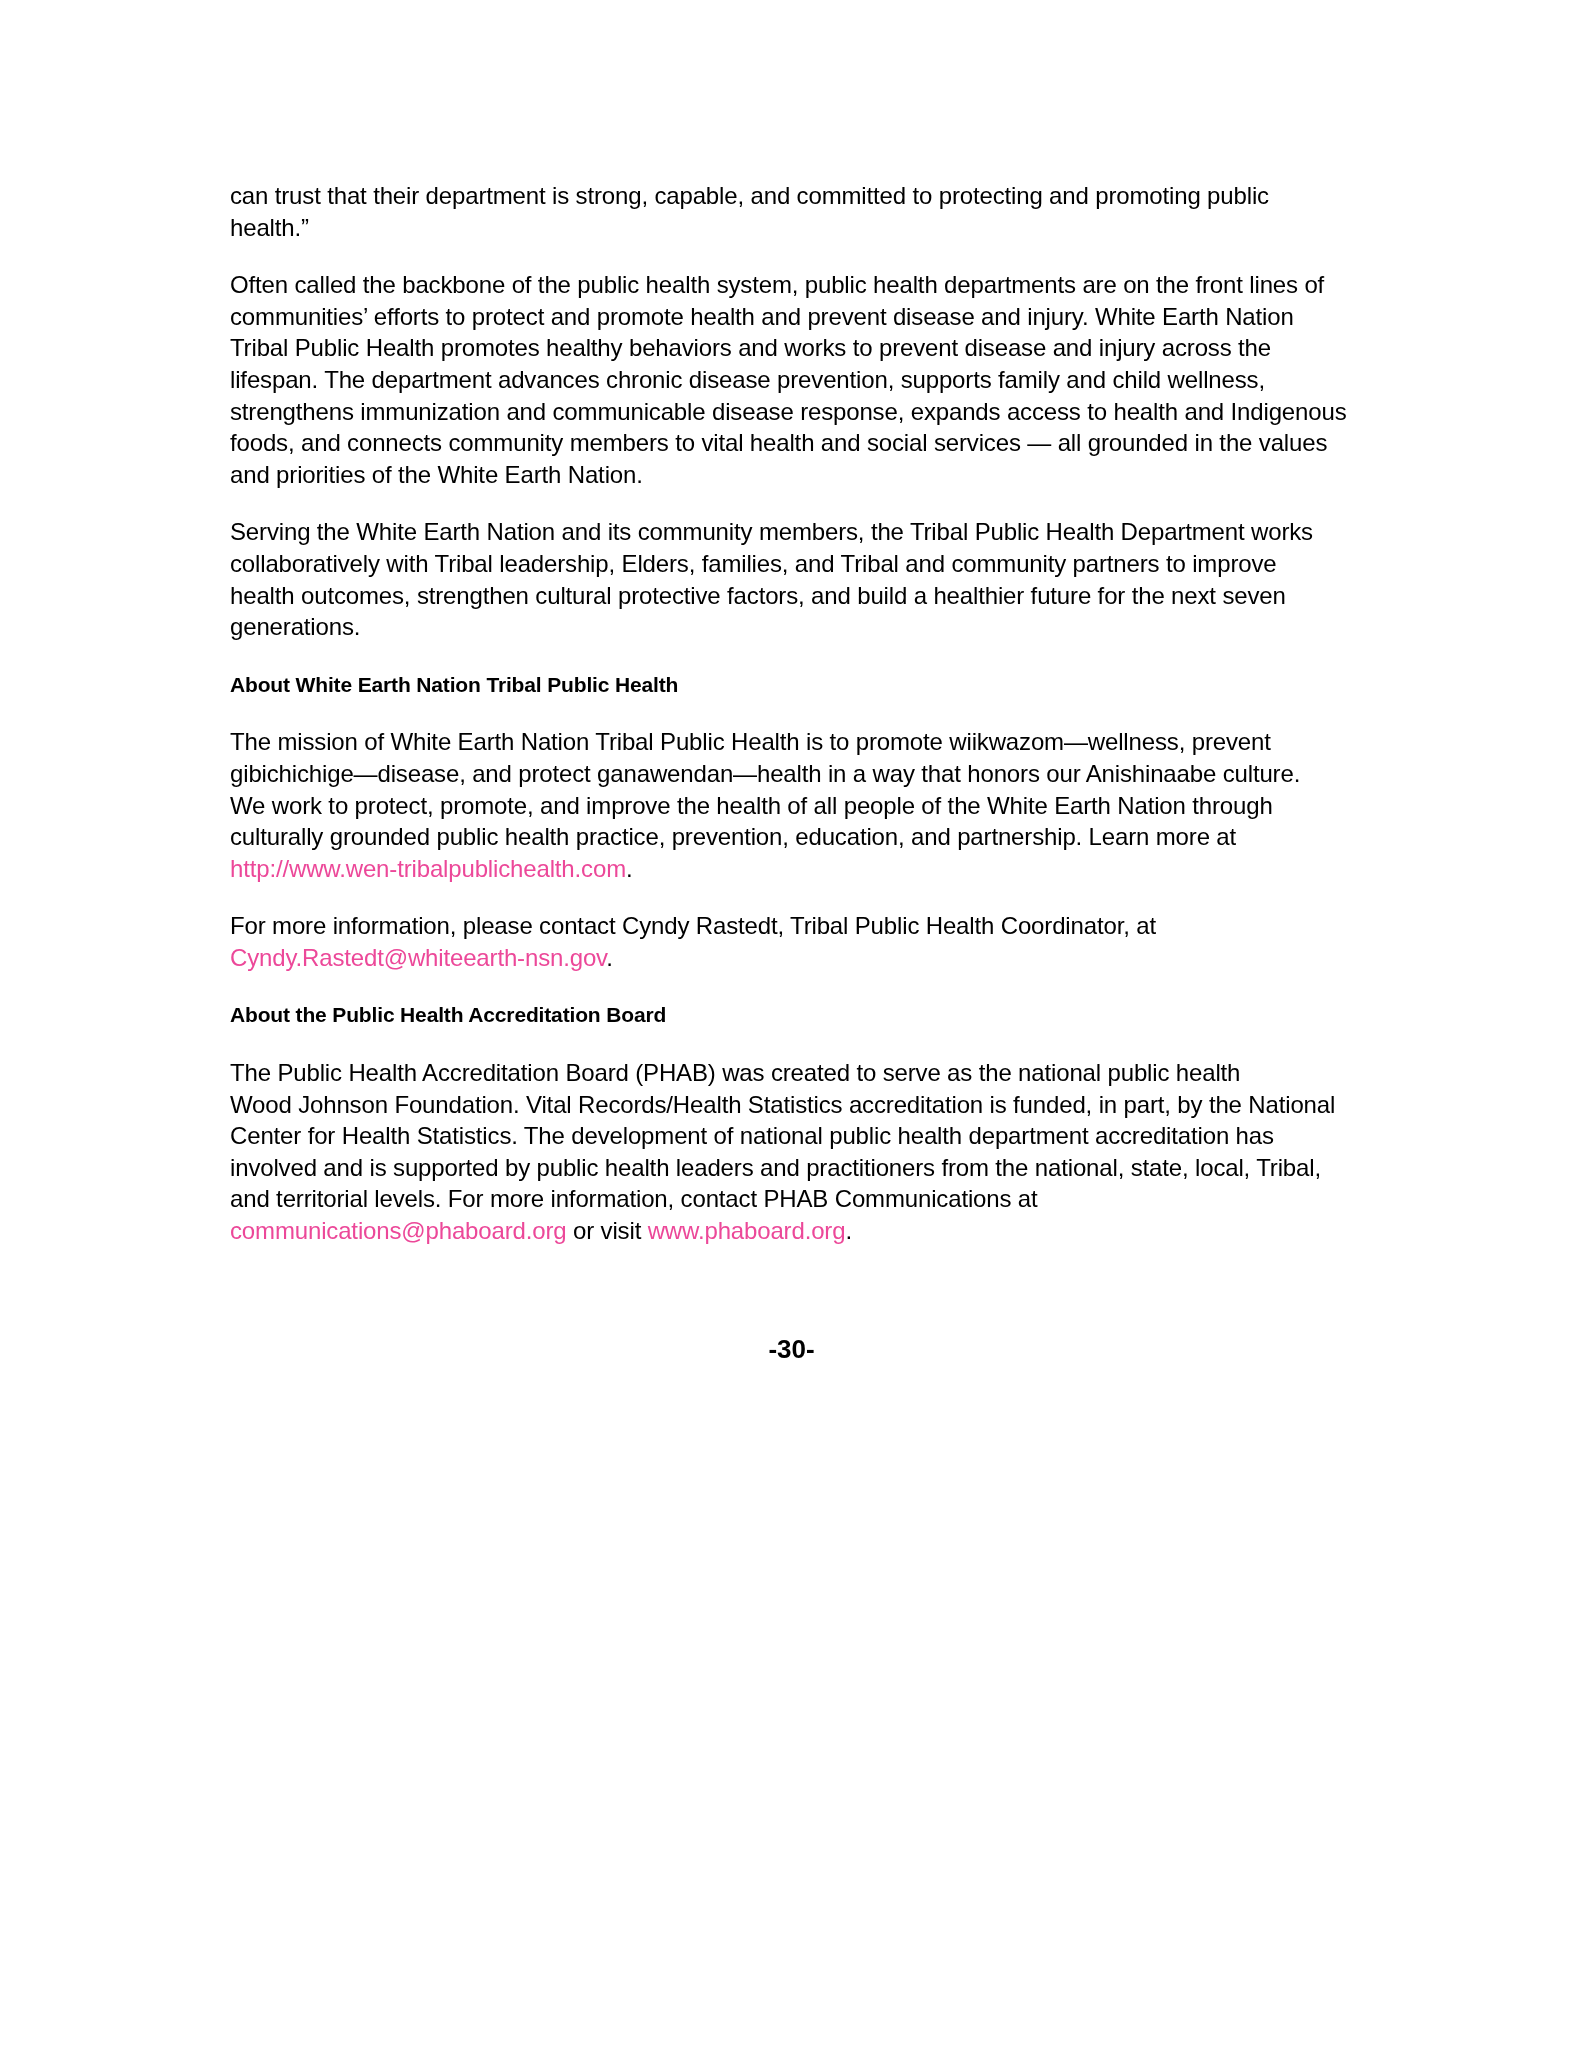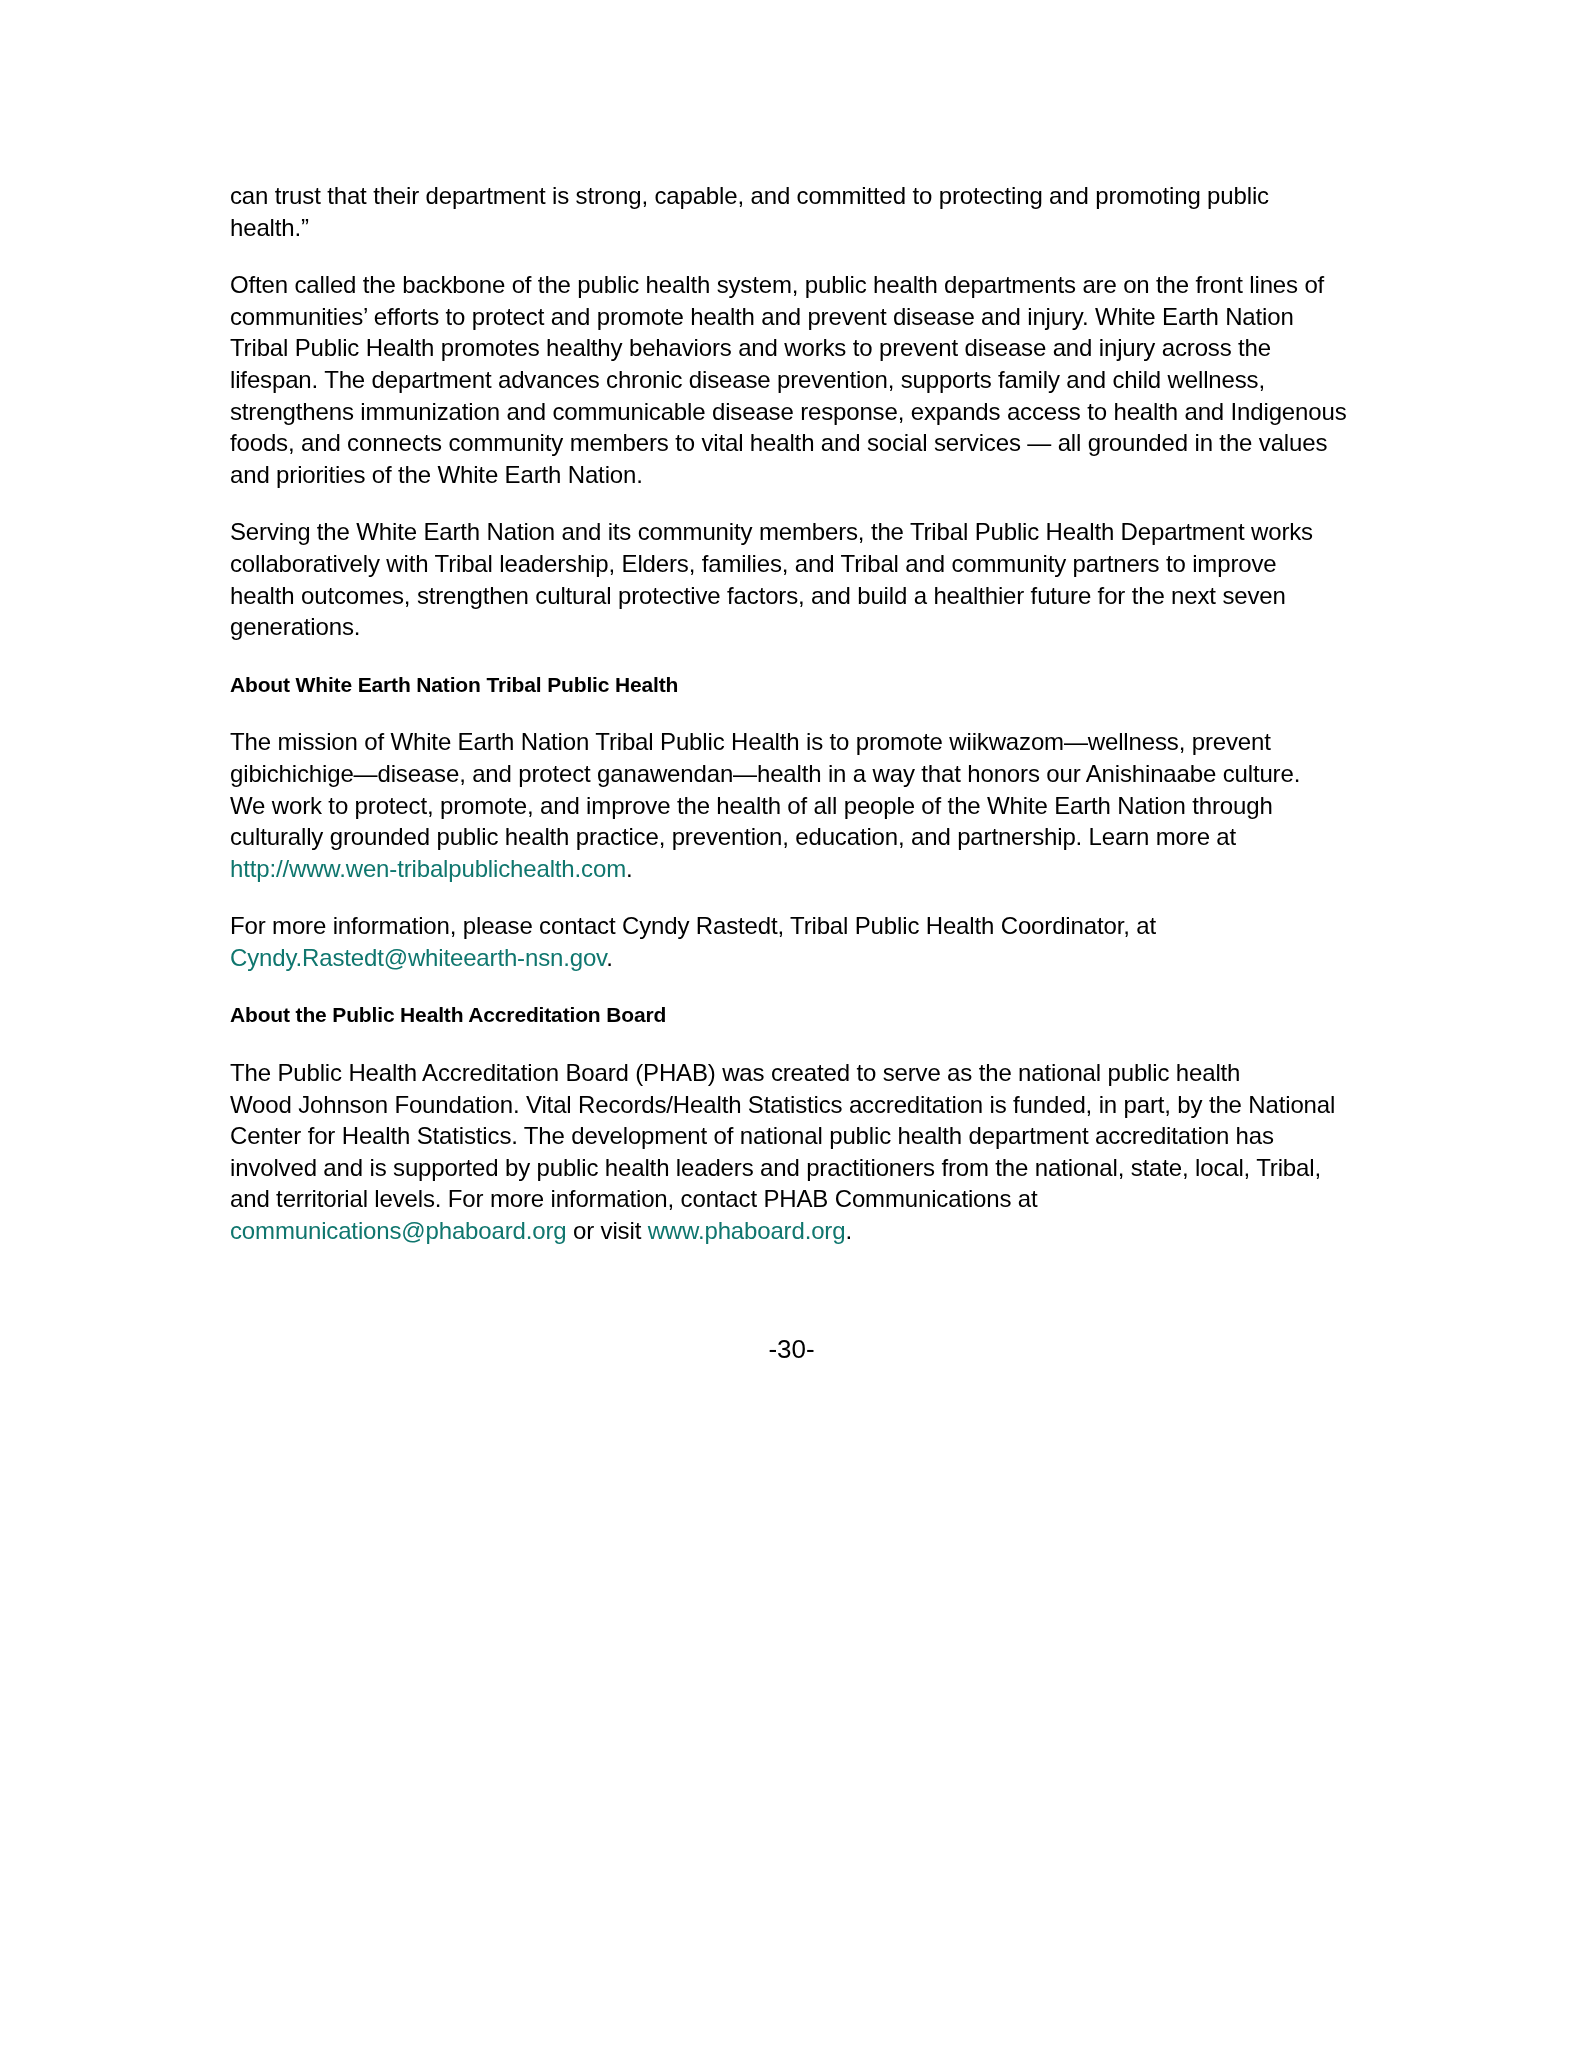--- a/index.html
+++ b/index.html
@@ -33,33 +33,33 @@
     }
     .heading {
       display: block;
       font-size: 21px;
       line-height: 31.6px;
       font-weight: bold;
       margin: 0 0 26px 0;
       letter-spacing: -0.15px;
     }
     .link {
-      color: #0f766e;
+      color: #ec4899;
       text-decoration: none;
       cursor: pointer;
       text-align: center;
     }
     .page-number {
       position: absolute;
       left: 0;
       width: 1583px;
       top: 1334px;
       text-align: center;
       font-size: 26px;
-      font-weight: normal;
+      font-weight: bold;
       font-family: "Liberation Sans", sans-serif;
     }
   </style>
 </head>
 <body>
 
 <div class="page">
 
   <p class="para">
     <span class="line">can trust that their department is strong, capable, and committed to protecting and promoting public</span>

